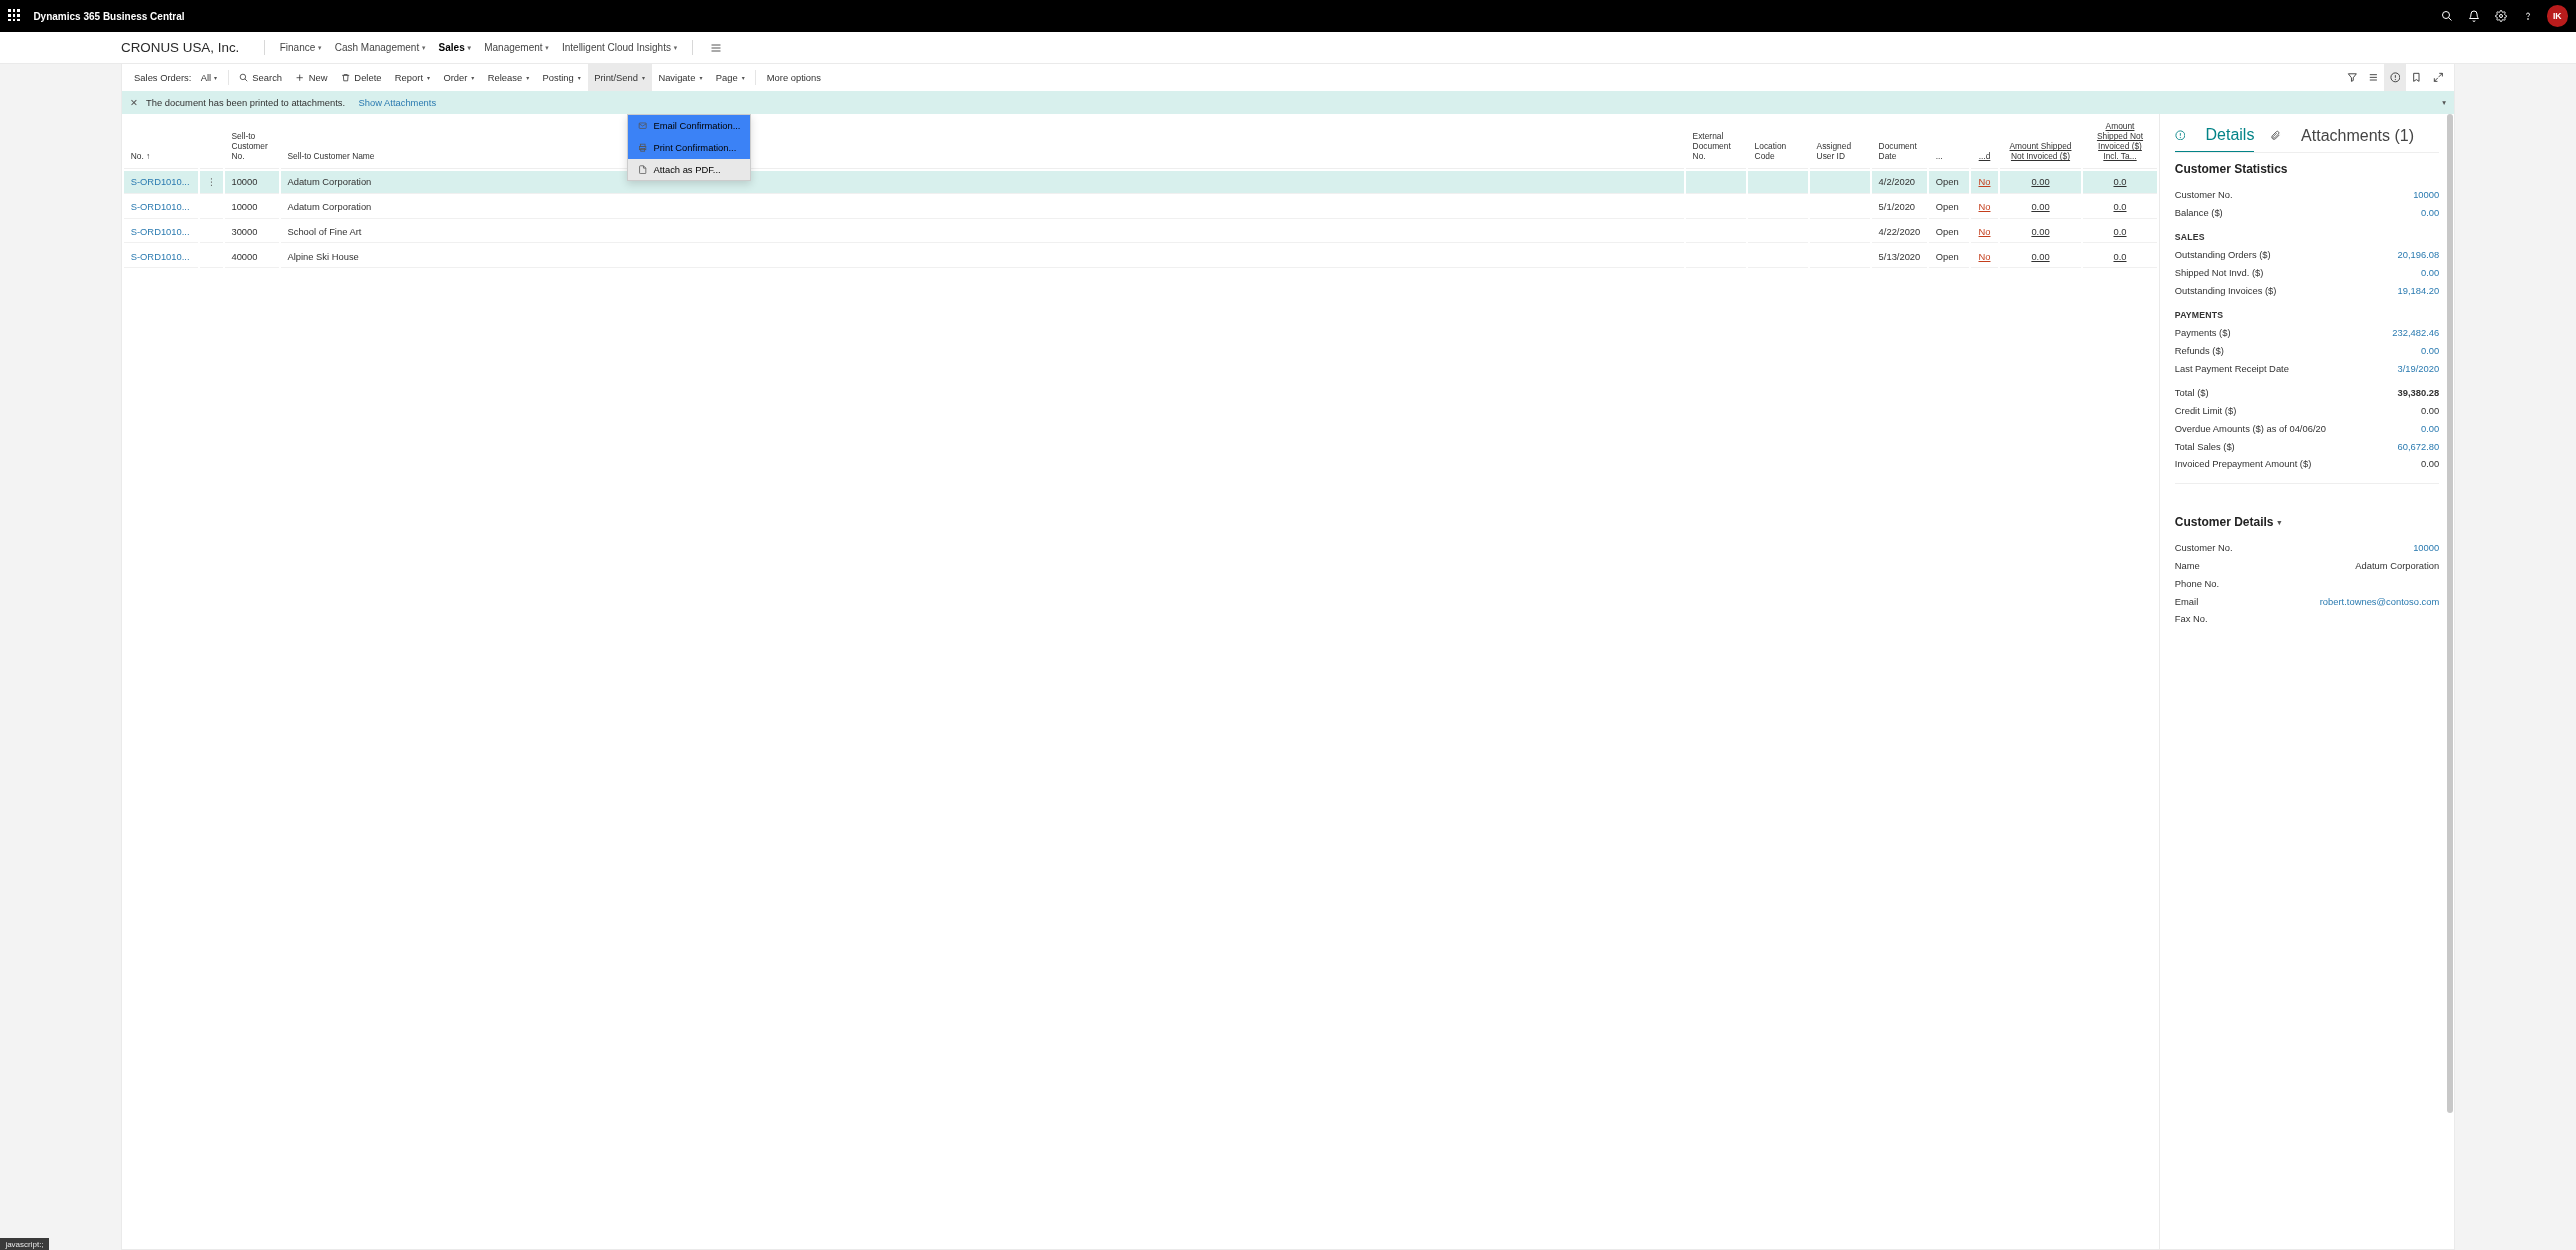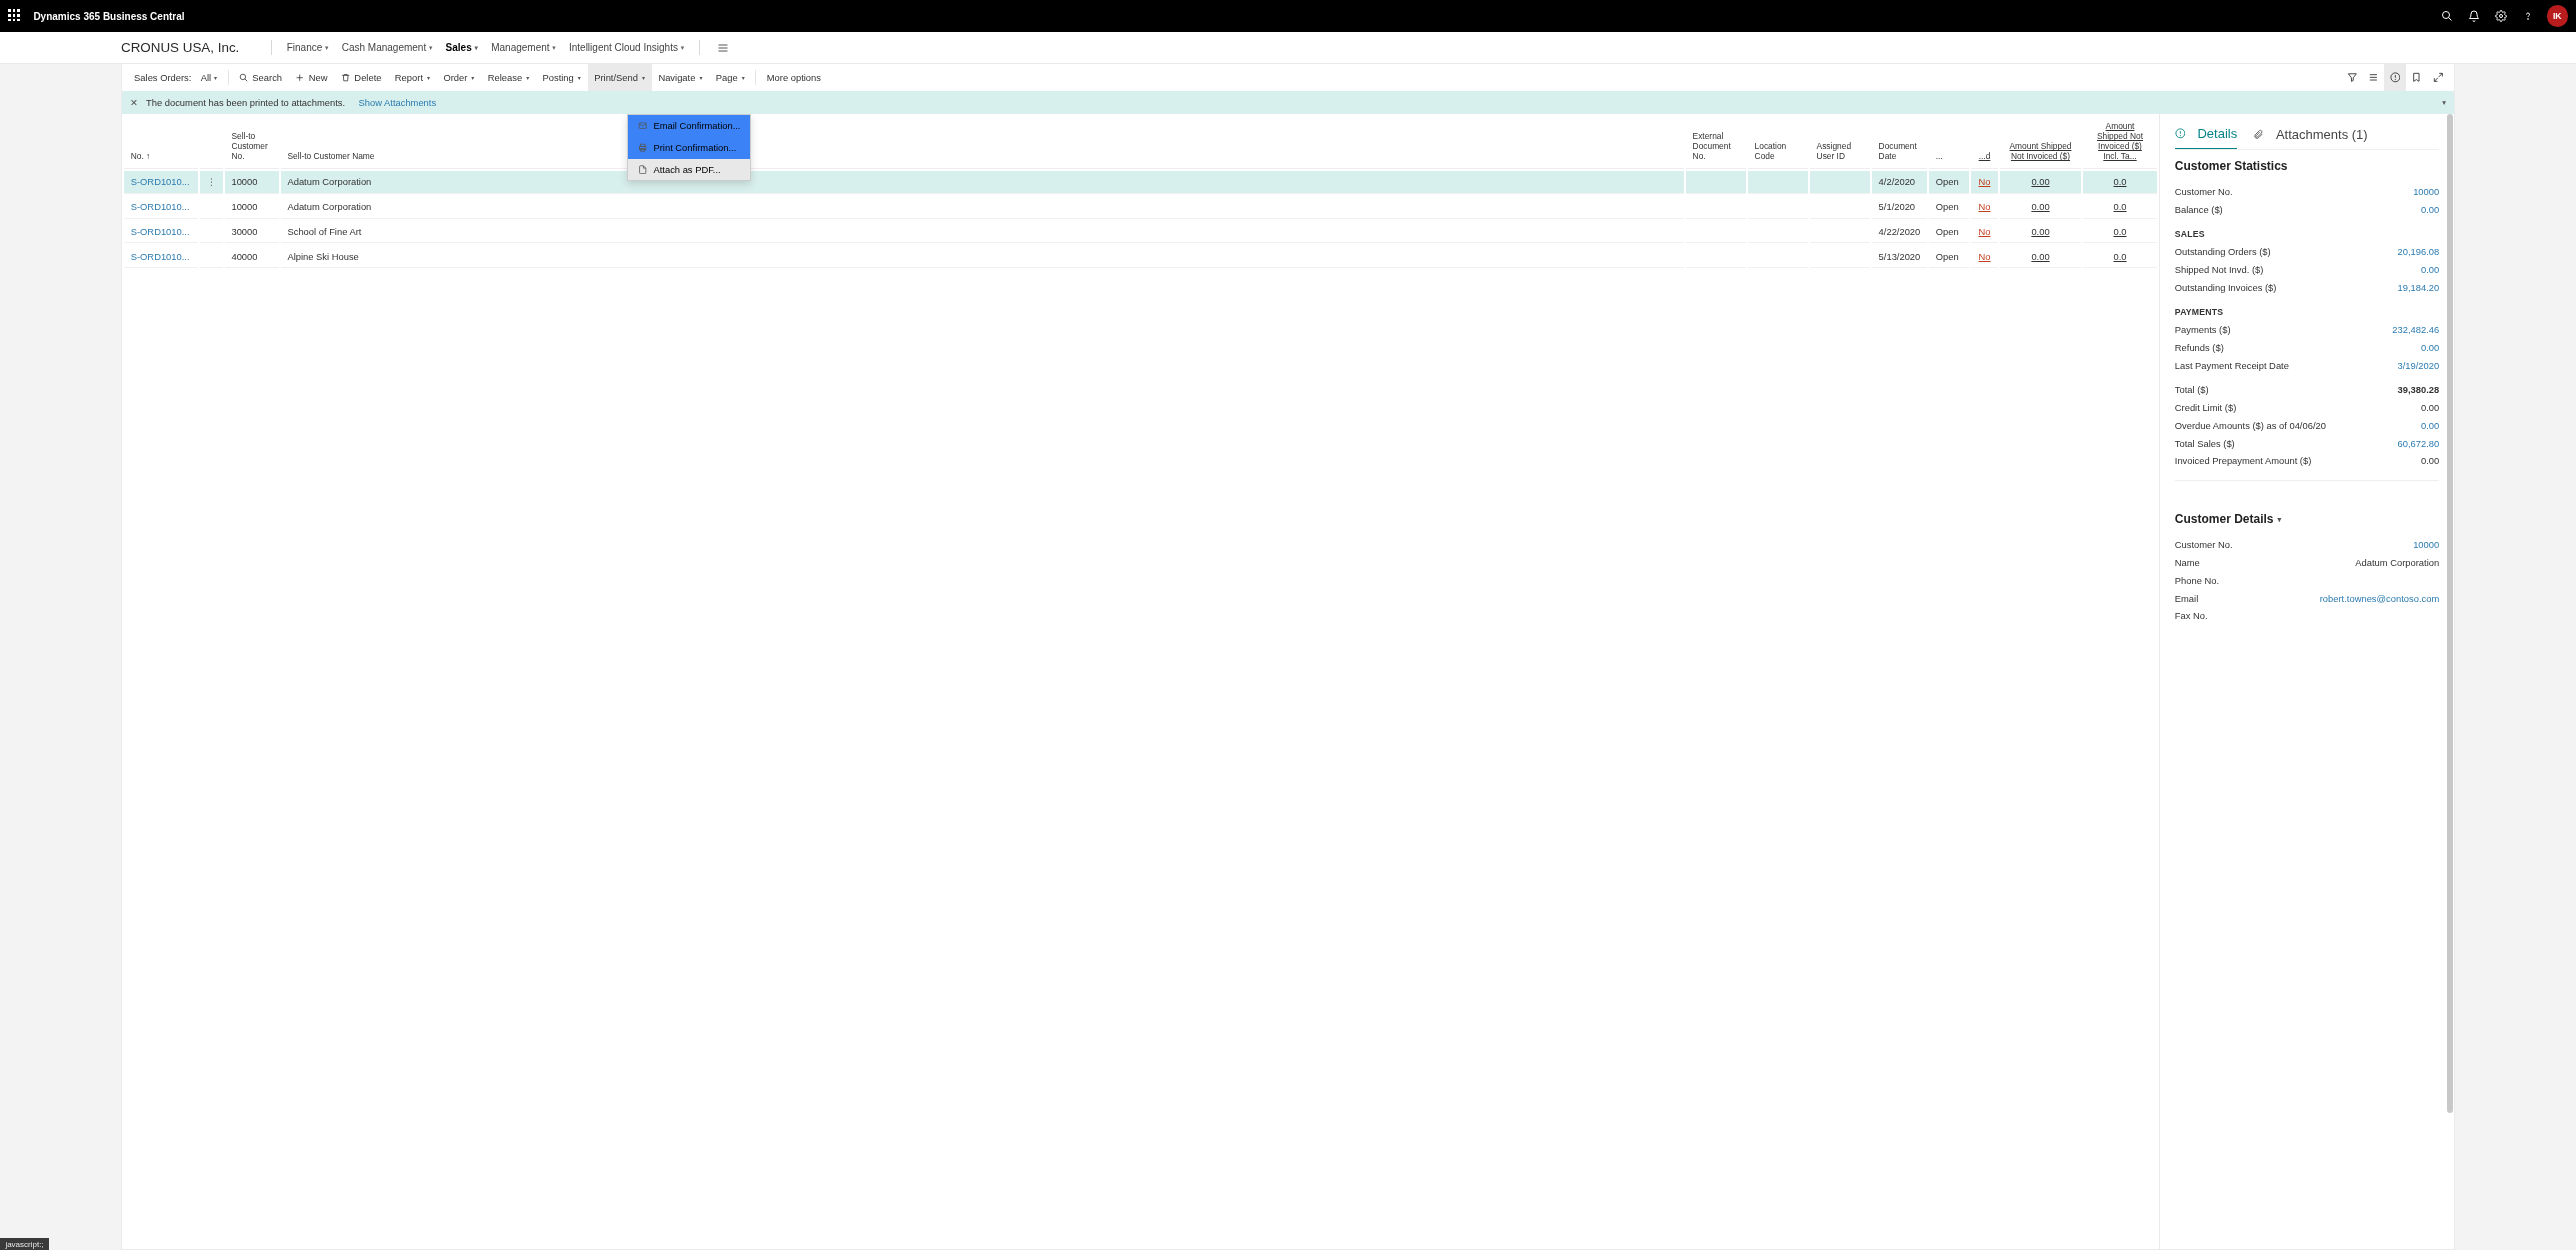--- a/index.html
+++ b/index.html
@@ -6,21 +6,21 @@
   body { background: #f3f3f3; overflow: hidden; }
   .topbar { background: #000; height: 32px; display: flex; align-items: center; padding: 0 8px; color: #fff; }
   .topbar .waffle { width: 13.4px; height: 13.4px; display: grid; grid-template-columns: repeat(3,2.7px); grid-template-rows: repeat(3,2.7px); gap: 2px; margin-right: 12px; cursor: pointer; }
   .topbar .waffle span { background: #fff; width: 2.7px; height: 2.7px; }
   .topbar .title { font-size: 10px; font-weight: 600; }
   .topbar .spacer { flex: 1; }
   .topbar .ticon { width: 27px; height: 32px; display: flex; align-items: center; justify-content: center; cursor: pointer; }
   .topbar .avatar { width: 21.5px; height: 21.5px; border-radius: 50%; background: #b91c1c; display: flex; align-items: center; justify-content: center; font-size: 8.7px; font-weight: 600; margin-left: 5.4px; cursor: pointer; }
 
   .navwrap { background: #fff; border-bottom: 0.7px solid #eaeaea; height: 32px; display: flex; align-items: center; padding: 0 27px 0 121px; }
-  .company { font-size: 13.4px; font-weight: 400; color: #2a2a2a; margin-right: 24px; }
+  .company { font-size: 13.4px; font-weight: 400; color: #2a2a2a; margin-right: 17px; }
   .nav-sep { width: 0.7px; height: 14.8px; background: #d8d8d8; margin: 0 8px; }
   .nav-item { font-size: 10px; color: #444; padding: 0 6.7px; cursor: pointer; display: flex; align-items: center; gap: 2.7px; }
   .nav-item.active { font-weight: 600; color: #000; }
   .nav-item .chev { font-size: 6.7px; color: #666; }
   .nav-more { margin-left: 9.4px; cursor: pointer; }
 
   .page { padding: 0 121px; }
   .actionbar { background: #fff; display: flex; align-items: center; height: 27px; padding: 0 5.4px; border-left: 0.7px solid #eaeaea; border-right: 0.7px solid #eaeaea; font-size: 9.4px; color: #323232; }
   .actionbar .lbl { padding: 0 2.7px 0 6.7px; }
   .actionbar .filter { padding: 0 6.7px; display: flex; align-items: center; gap: 2.7px; cursor: pointer; }
@@ -51,21 +51,21 @@
   .grid .rowmenu { color: #666; cursor: pointer; width: 10.7px; }
   .grid td.no-col { color: #c43e1c; }
 
   .dropdown { position: absolute; background: #3b82f6; border: 0.7px solid #ccc; box-shadow: 0 2.7px 8px rgba(0,0,0,.15); font-size: 9.4px; min-width: 117px; z-index: 100; }
   .dropdown .mi { padding: 5.4px 9.4px; display: flex; align-items: center; gap: 5.4px; cursor: pointer; }
   .dropdown .mi:hover, .dropdown .mi.active { background: #e8e8e8; }
   .dropdown .mi .icon { width: 10.7px; display: flex; justify-content: center; }
 
   .factbox { width: 295px; border-left: 0.7px solid #eaeaea; padding: 12px 14.8px; overflow-y: auto; }
   .factbox .tabs { display: flex; gap: 16px; border-bottom: 0.7px solid #eee; margin-bottom: 9.4px; }
-  .factbox .tab { display: flex; align-items: center; gap: 12px; padding-bottom: 6.7px; cursor: pointer; font-size: 13px; color: #444; }
+  .factbox .tab { display: flex; align-items: center; gap: 20px; padding-bottom: 6.7px; cursor: pointer; font-size: 16px; color: #444; }
   .factbox .tab.active { border-bottom: 1.3px solid #038387; color: #038387; font-weight: 500; }
   .factbox h3 { font-size: 12px; font-weight: 600; margin-bottom: 9.4px; color: #222; }
   .factbox h4 { font-size: 8.7px; font-weight: 600; color: #323232; margin: 10.7px 0 4px; letter-spacing: 0.2px; }
   .factbox .row { display: flex; justify-content: space-between; padding: 3.4px 0; font-size: 9.4px; }
   .factbox .row .k { color: #323232; }
   .factbox .row .v { color: #323232; }
   .factbox .row .v.link { color: #2a7ab0; cursor: pointer; }
   .factbox .row .v.bold { font-weight: 700; }
   .factbox .row .v.linklike { color: #2a7ab0; cursor:pointer; }
   .factbox .groupsep { border-top: 0.7px solid #eee; margin: 10.7px 0 2.7px; }

